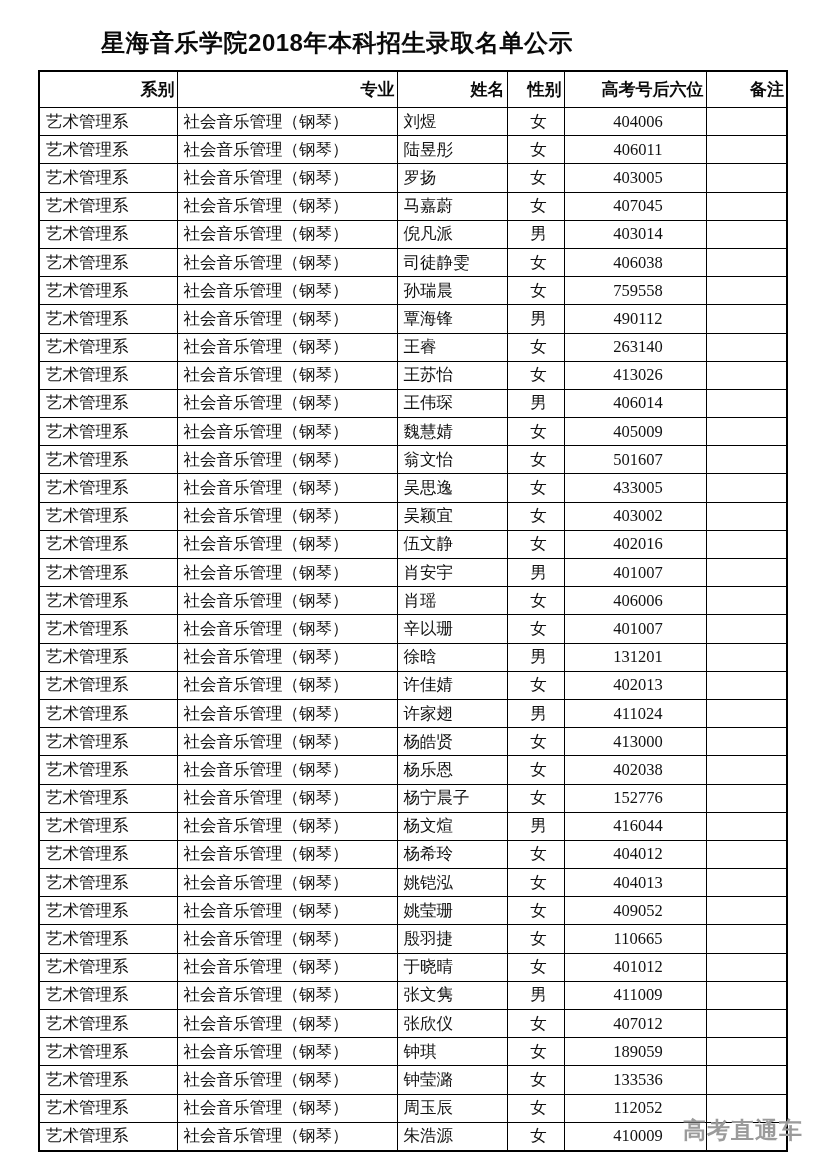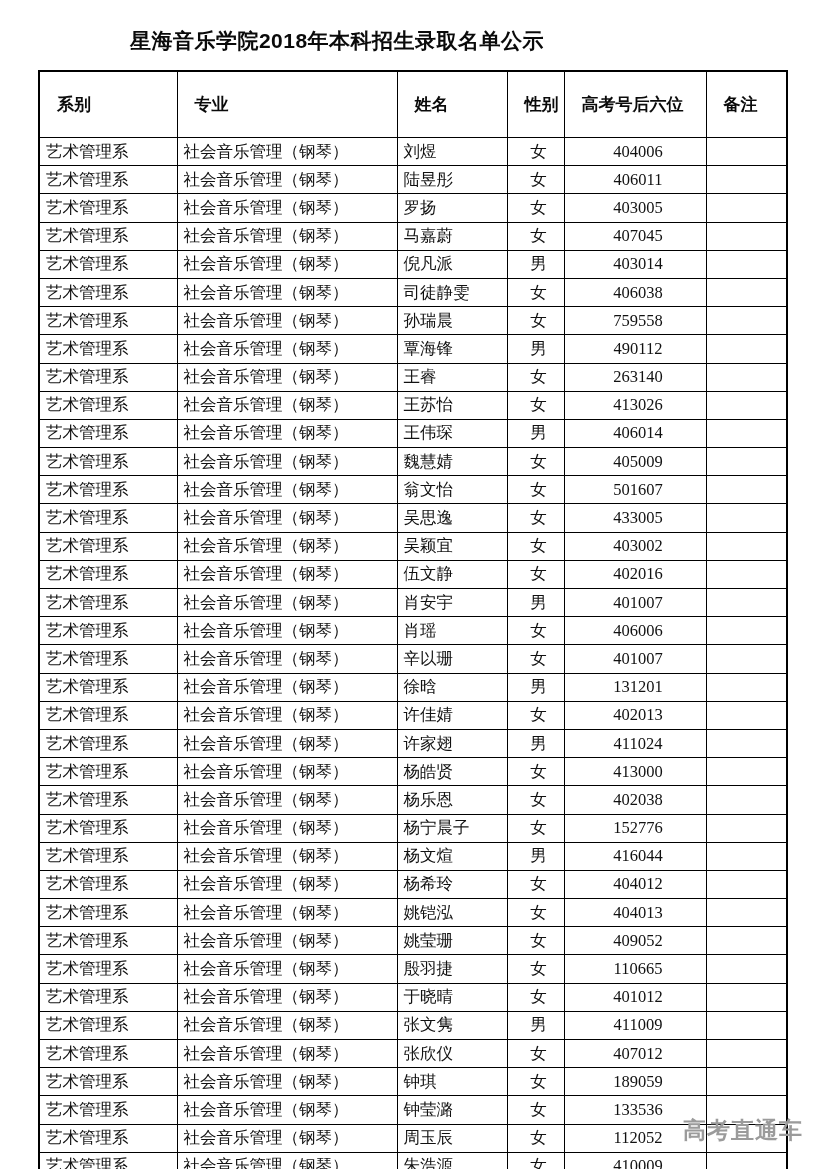--- a/index.html
+++ b/index.html
@@ -17,21 +17,21 @@
     color: #000000;
   }
   .doc-title {
     position: absolute;
     top: 27px;
     left: 0;
     width: 674px;
     text-align: center;
     font-family: "Liberation Sans", "DejaVu Sans", sans-serif;
     font-weight: bold;
-    font-size: 21px;
+    font-size: 24px;
     letter-spacing: 0.5px;
     color: #0a0a0a;
   }
   table.roster {
     position: absolute;
     left: 38px;
     top: 70px;
     width: 748px;
     border-collapse: collapse;
     table-layout: fixed;
@@ -43,22 +43,22 @@
     overflow: hidden;
     white-space: nowrap;
     font-size: 16.5px;
     color: #111111;
   }
   table.roster th {
     height: 31px;
     font-family: "Liberation Sans", "DejaVu Sans", sans-serif;
     font-weight: bold;
     font-size: 17px;
-    text-align: left;
-    padding: 17px;
+    text-align: right;
+    padding: 2px;
     color: #0a0a0a;
   }
   table.roster td {
     height: 27.2px;
   }
   td.center, th.center {
     text-align: center;
     padding: 0;
   }
   .col-dept   { width: 138px; }

